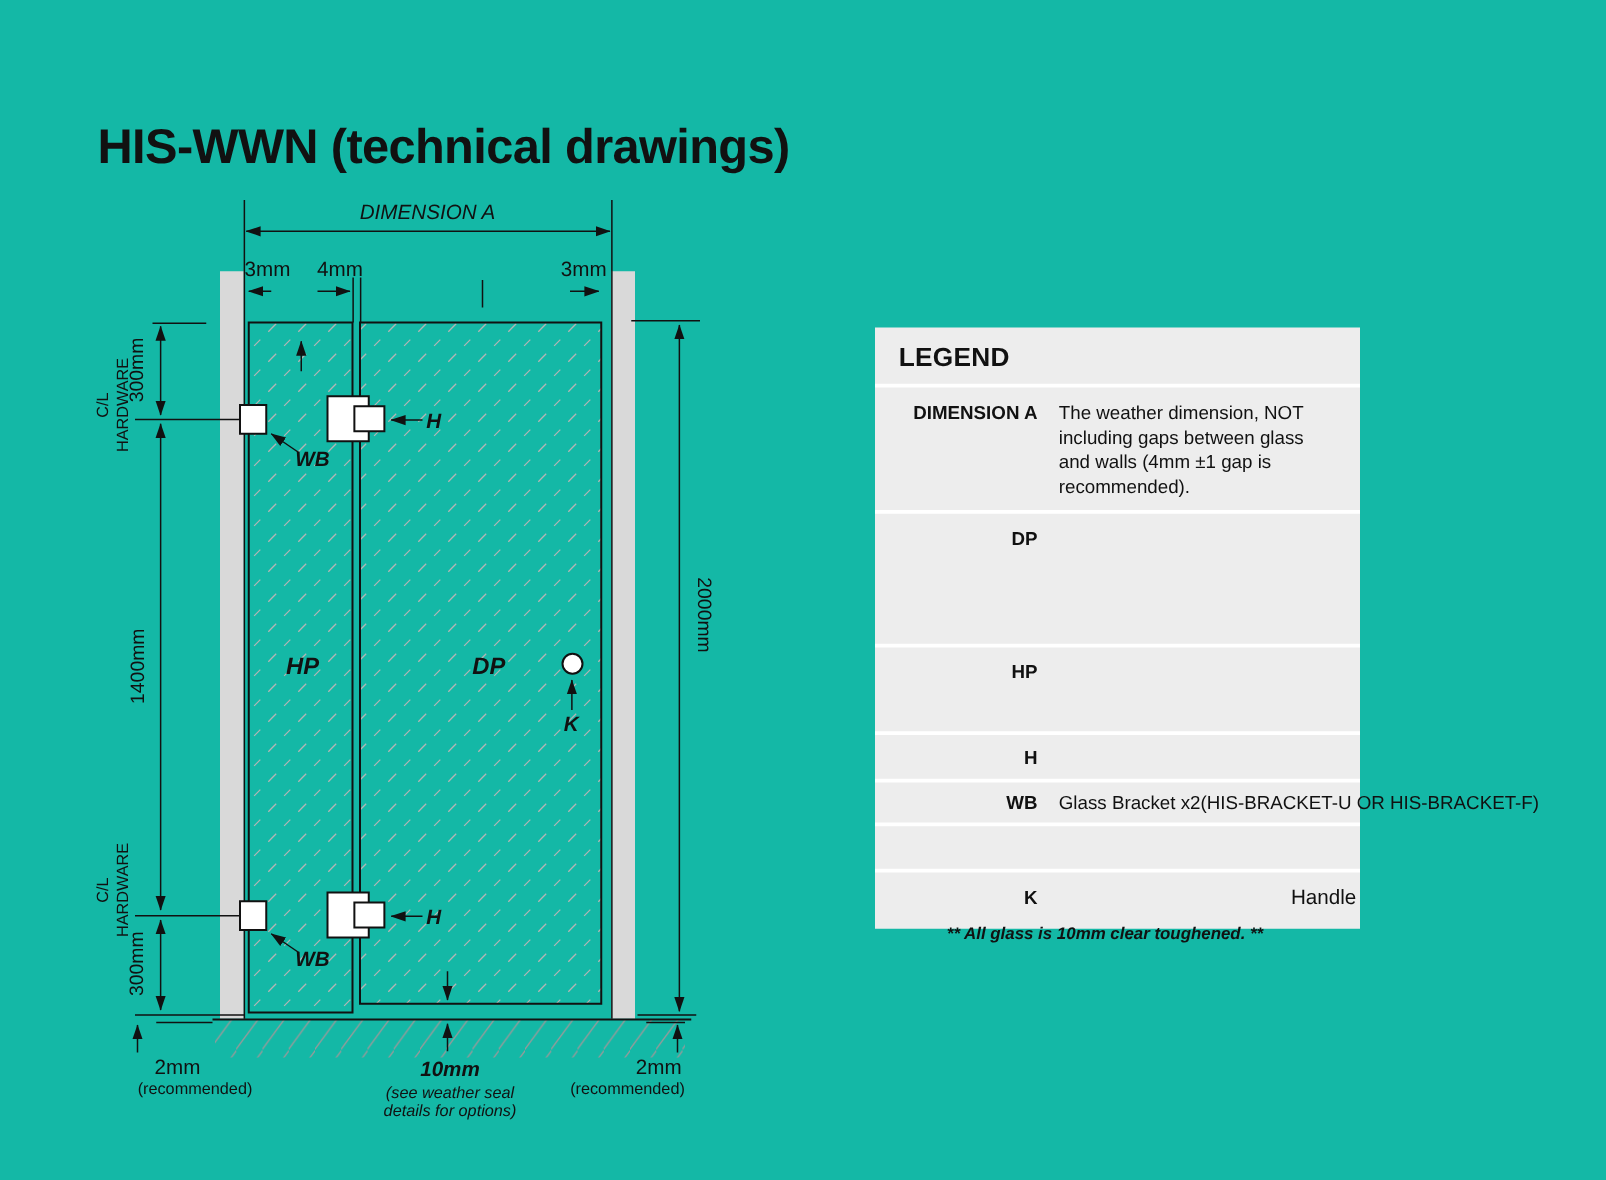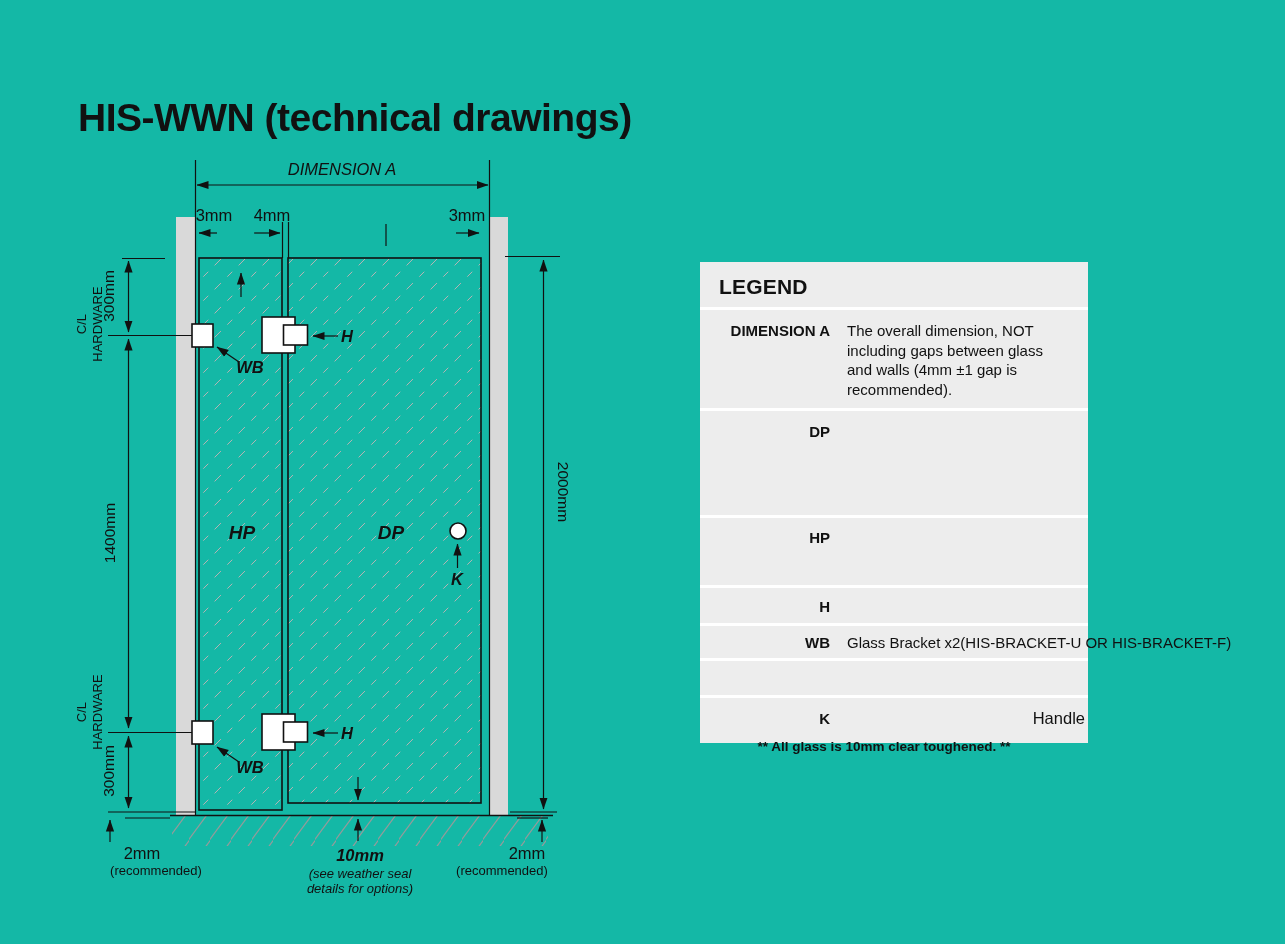--- a/index.html
+++ b/index.html
@@ -28,21 +28,21 @@
   .row-dima{height:101px;padding-top:11px;}
   .row-dp{height:107px;padding-top:11px;}
   .row-hp{height:70px;padding-top:10px;}
   .row-h{height:38px;padding-top:9px;}
   .row-wb{height:35px;padding-top:7px;}
   .row-wb .desc{width:auto;white-space:nowrap;overflow:visible;}
   .row-empty{height:37px;}
   .row-k{height:48px;padding-top:11px;}
   .row-k .desc{font-size:16.5px;text-align:right;}
   .legend-footnote{position:absolute;left:690px;top:739px;width:388px;text-align:center;
-                   font-size:13.5px;font-weight:600;}
+                   font-size:13.5px;font-style:italic;font-weight:600;}
 </style>
 </head>
 <body>
 
 <div class="canvas">
 
   <h1 class="page-title">HIS-WWN (technical drawings)</h1>
 
   <svg class="drawing-svg" width="660" height="944" viewBox="0 0 660 944">
     <defs>
@@ -162,21 +162,21 @@
       <text x="391" y="539" text-anchor="middle" class="tbi" font-size="19">DP</text>
     </g>
   </svg>
 
   <div class="legend">
     <div class="legend-header">LEGEND</div>
 
     <div class="legend-row row-dima">
       <div class="term">DIMENSION A</div>
       <div class="desc">
-        <div>The overall dimension, NOT</div>
+        <div>The weather dimension, NOT</div>
         <div>including gaps between glass</div>
         <div>and walls (4mm ±1 gap is</div>
         <div>recommended).</div>
       </div>
     </div>
 
     <div class="legend-row row-dp">
       <div class="term">DP</div>
     </div>
 

